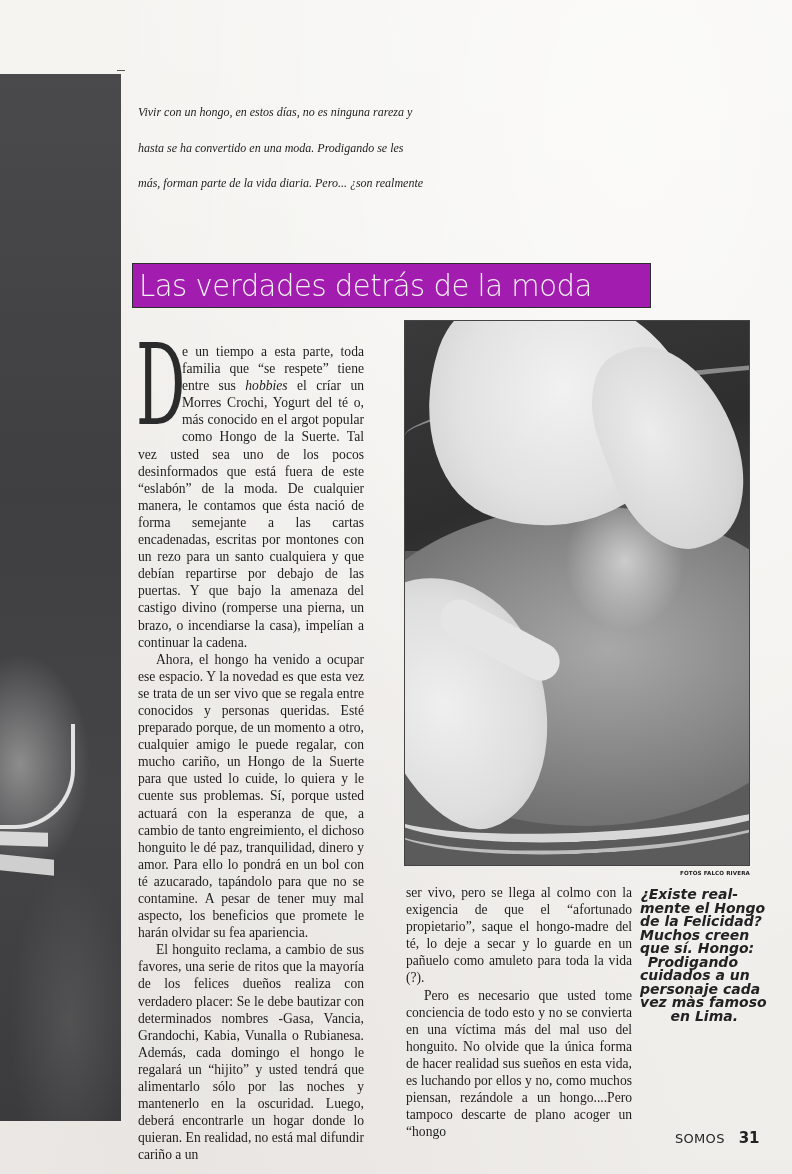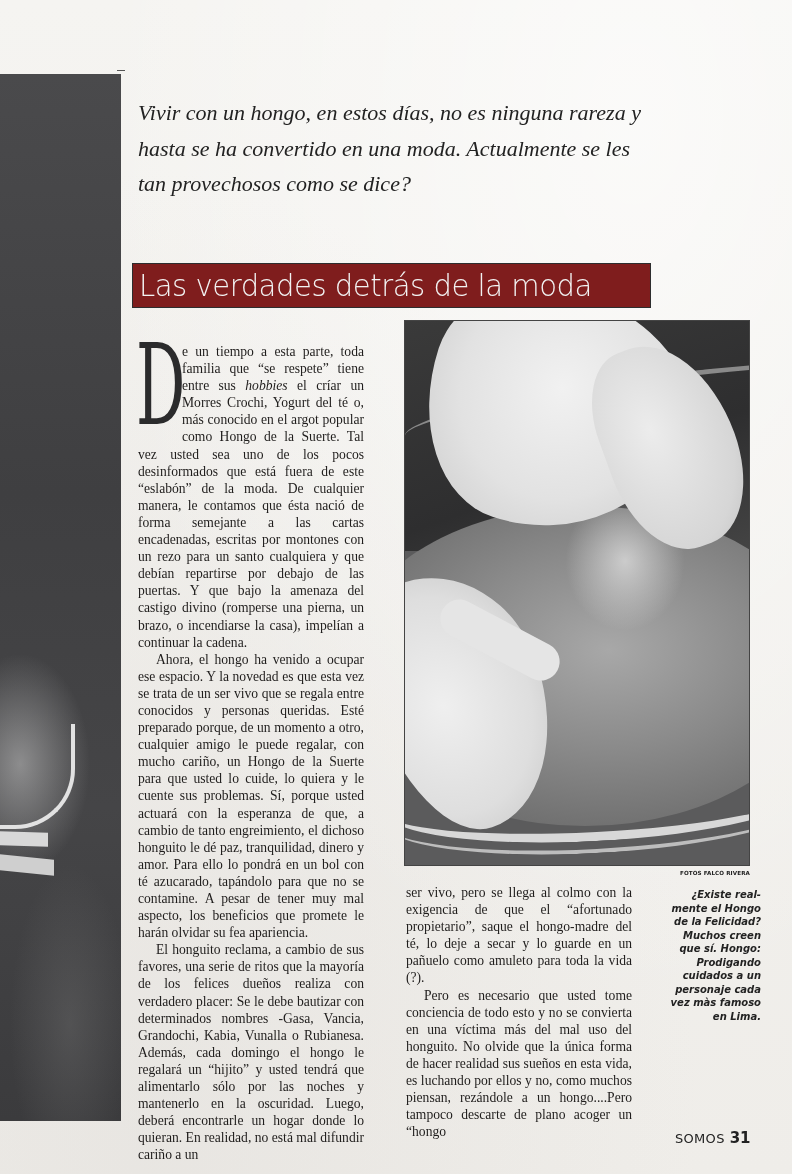--- a/index.html
+++ b/index.html
@@ -41,30 +41,30 @@
     }
     .corner-tick {
       position: absolute; left: 117px; top: 70px; width: 8px; height: 1px; background: #555;
     }
 
     
     .deck {
       position: absolute; left: 138px; top: 95px; width: 430px;
       font-family: "Liberation Serif", serif;
       font-style: italic;
-      font-size: 22px;
+      font-size: 12px;
       line-height: 35.5px;
       color: #222;
     }
     .deck p { white-space: nowrap; }
 
     
     .banner {
       position: absolute; left: 132px; top: 263px; width: 519px; height: 45px;
-      background: #7f1d1d;
+      background: #a21caf;
       border: 1px solid #2d2d2e;
       display: flex; align-items: center;
       padding-left: 6px;
     }
     .banner h1 {
       font-family: "DejaVu Sans", sans-serif;
       font-weight: 200;
       font-size: 30px;
       letter-spacing: -0.5px;
       color: #f2f2f2;
@@ -160,54 +160,54 @@
     }
 
     .photo-credit {
       position: absolute; left: 680px; top: 870px;
       font-family: "DejaVu Sans", sans-serif;
       font-size: 5.6px; font-weight: bold; letter-spacing: 0.1px;
       color: #222;
     }
 
     .caption {
-      position: absolute; left: 663px; top: 888px; width: 98px;
+      position: absolute; left: 640px; top: 888px; width: 98px;
       font-family: "DejaVu Sans", sans-serif;
       font-style: italic; font-weight: bold;
-      font-size: 10px; line-height: 13.5px;
+      font-size: 14px; line-height: 13.5px;
       text-align: right;
       color: #222;
     }
     .caption span { display: block; white-space: nowrap; }
 
     .folio {
       position: absolute; left: 675px; top: 1129px;
       font-family: "DejaVu Sans", sans-serif;
       font-size: 13px; color: #222;
-      display: flex; align-items: baseline; gap: 5px;
+      display: flex; align-items: baseline; gap: 14px;
     }
     .folio .mag { letter-spacing: 0.3px; }
     .folio .num { font-weight: bold; font-size: 15px; }
   </style>
 </head>
 <body>
 
 <div class="paper-texture"></div>
 
 <div class="left-photo">
   <div class="curve"></div>
   <div class="streak1"></div>
   <div class="streak2"></div>
 </div>
 <div class="corner-tick"></div>
 
 <div class="deck">
   <p>Vivir con un hongo, en estos días, no es ninguna rareza y</p>
-  <p>hasta se ha convertido en una moda. Actualmente se les</p>
-  <p>tan provechosos como se dice?</p>
+  <p>hasta se ha convertido en una moda. Prodigando se les</p>
+  <p>más, forman parte de la vida diaria. Pero... ¿son realmente</p>
 </div>
 
 <div class="banner">
   <h1>Las verdades detrás de la moda</h1>
 </div>
 
 <div class="col col1">
   <p><span class="dropcap">D</span><span>e un tiempo a esta parte, toda familia que “se respete” tiene entre sus </span><i>hobbies</i><span> el críar un Morres Crochi, Yogurt del té o, más conocido en el argot popular como Hongo de la Suerte. Tal vez usted sea uno de los pocos desinformados que está fuera de este “eslabón” de la moda. De cualquier manera, le contamos que ésta nació de forma semejante a las cartas encadenadas, escritas por montones con un rezo para un santo cualquiera y que debían repartirse por debajo de las puertas. Y que bajo la amenaza del castigo divino (romperse una pierna, un brazo, o incendiarse la casa), impelían a continuar la cadena.</span></p>
   <p class="indent">Ahora, el hongo ha venido a ocupar ese espacio. Y la novedad es que esta vez se trata de un ser vivo que se regala entre conocidos y personas queridas. Esté preparado porque, de un momento a otro, cualquier amigo le puede regalar, con mucho cariño, un Hongo de la Suerte para que usted lo cuide, lo quiera y le cuente sus problemas. Sí, porque usted actuará con la esperanza de que, a cambio de tanto engreimiento, el dichoso honguito le dé paz, tranquilidad, dinero y amor. Para ello lo pondrá en un bol con té azucarado, tapándolo para que no se contamine. A pesar de tener muy mal aspecto, los beneficios que promete le harán olvidar su fea apariencia.</p>
   <p class="indent">El honguito reclama, a cambio de sus favores, una serie de ritos que la mayoría de los felices dueños realiza con verdadero placer: Se le debe bautizar con determinados nombres -Gasa, Vancia, Grandochi, Kabia, Vunalla o Rubianesa. Además, cada domingo el hongo le regalará un “hijito” y usted tendrá que alimentarlo sólo por las noches y mantenerlo en la oscuridad. Luego, deberá encontrarle un hogar donde lo quieran. En realidad, no está mal difundir cariño a un</p>

